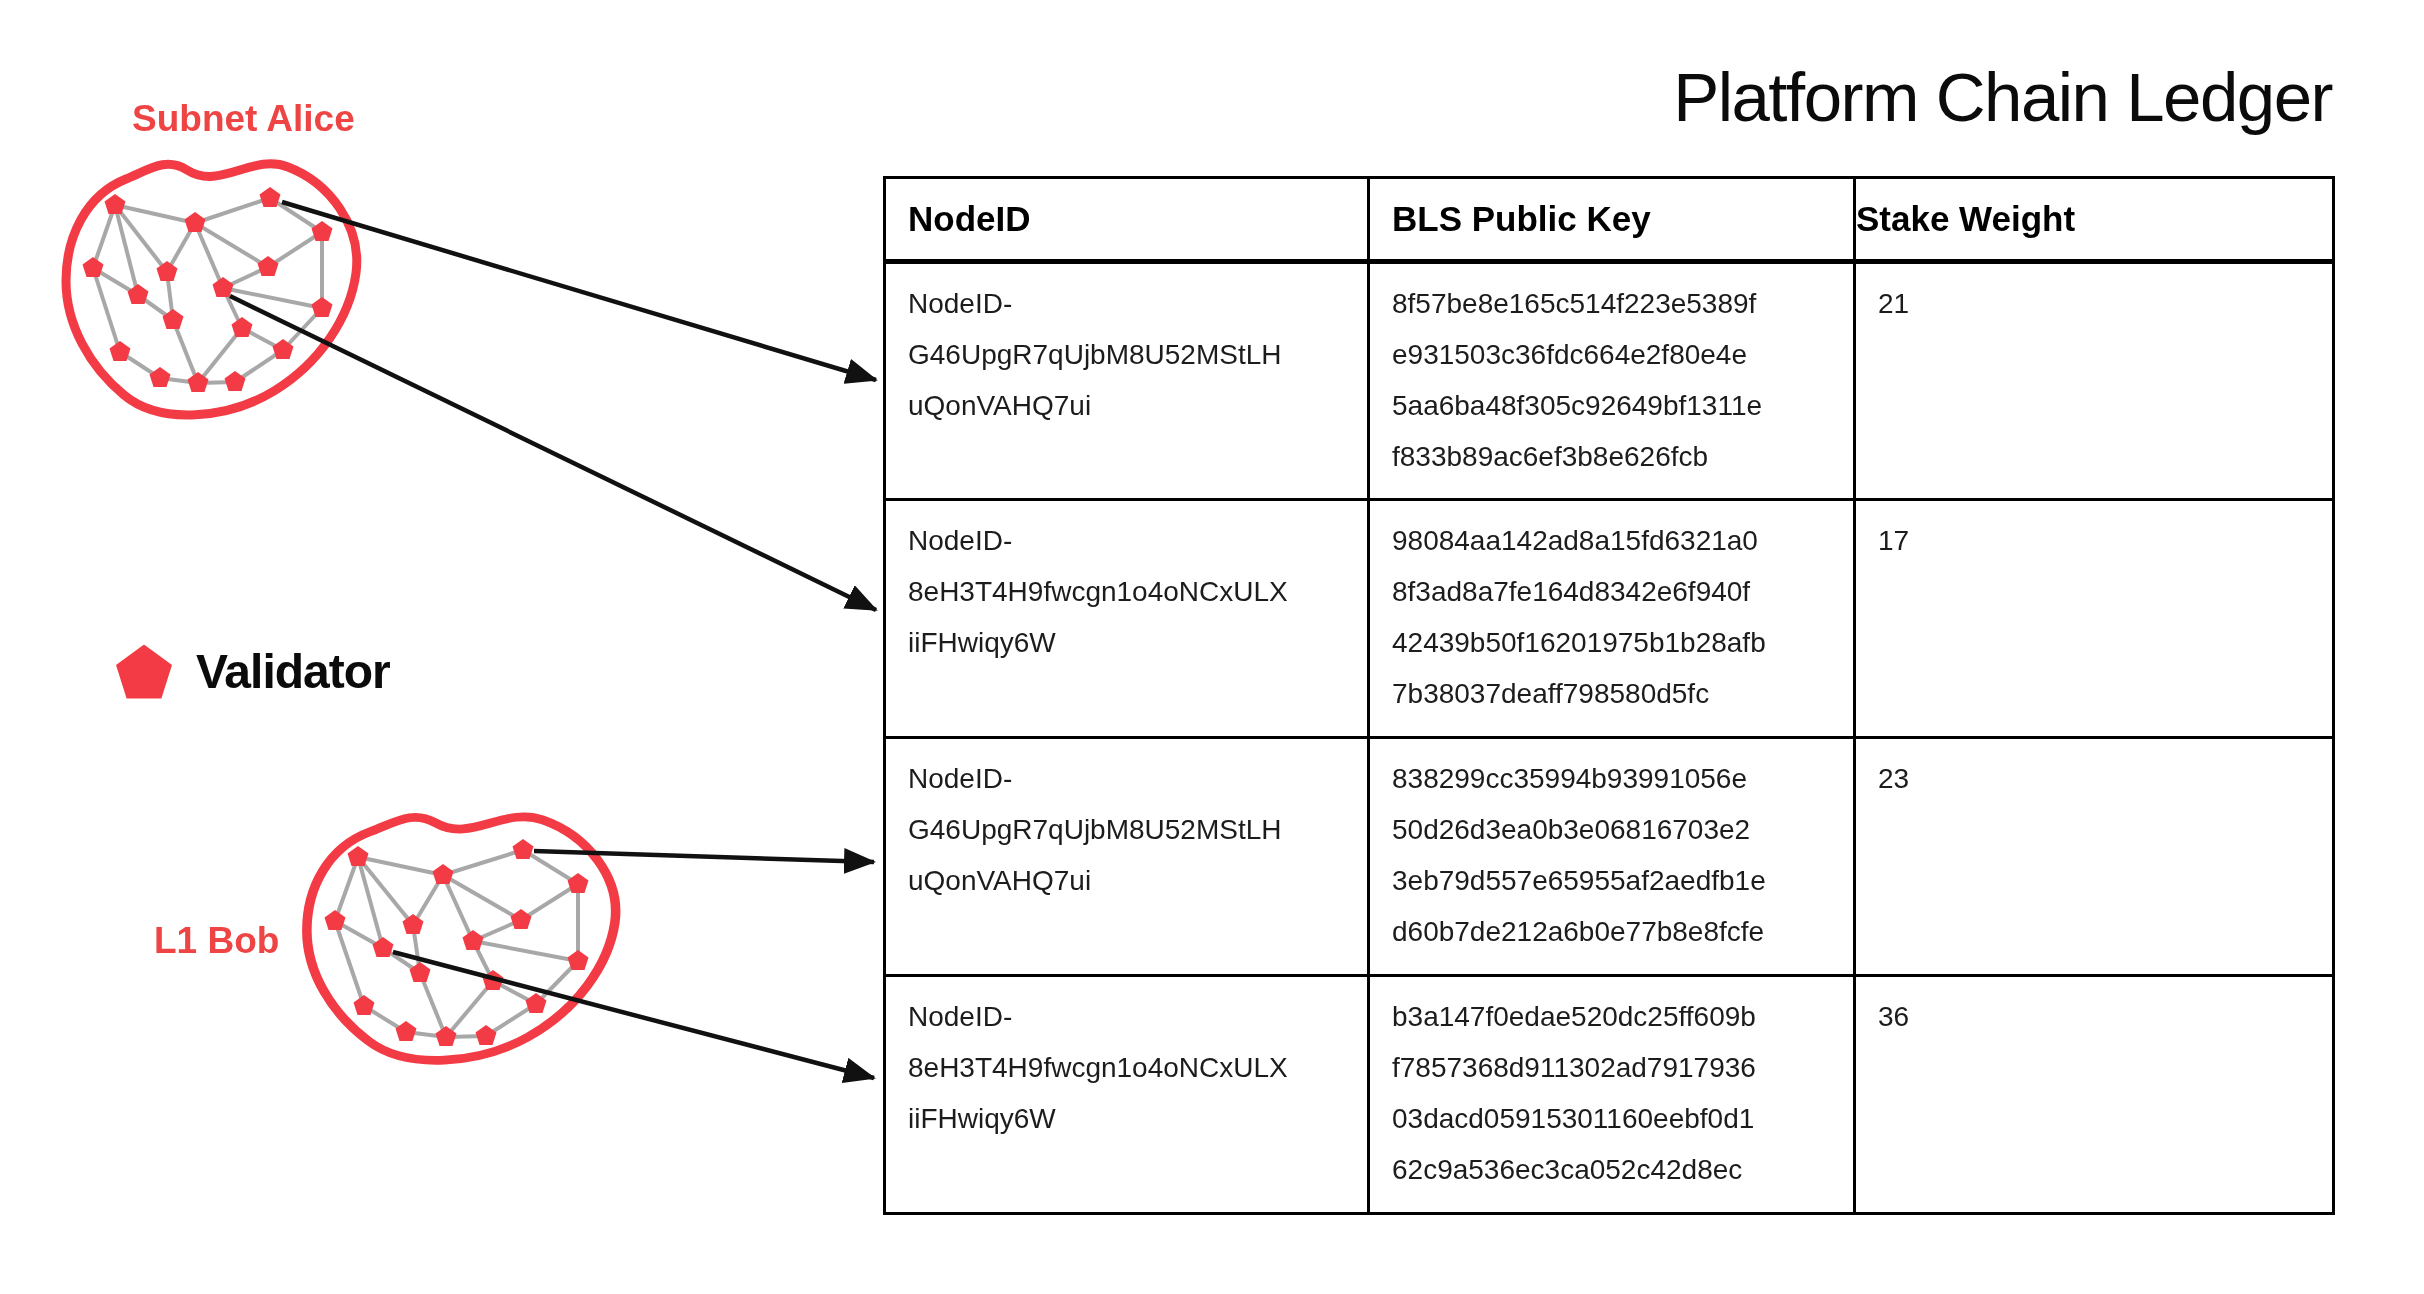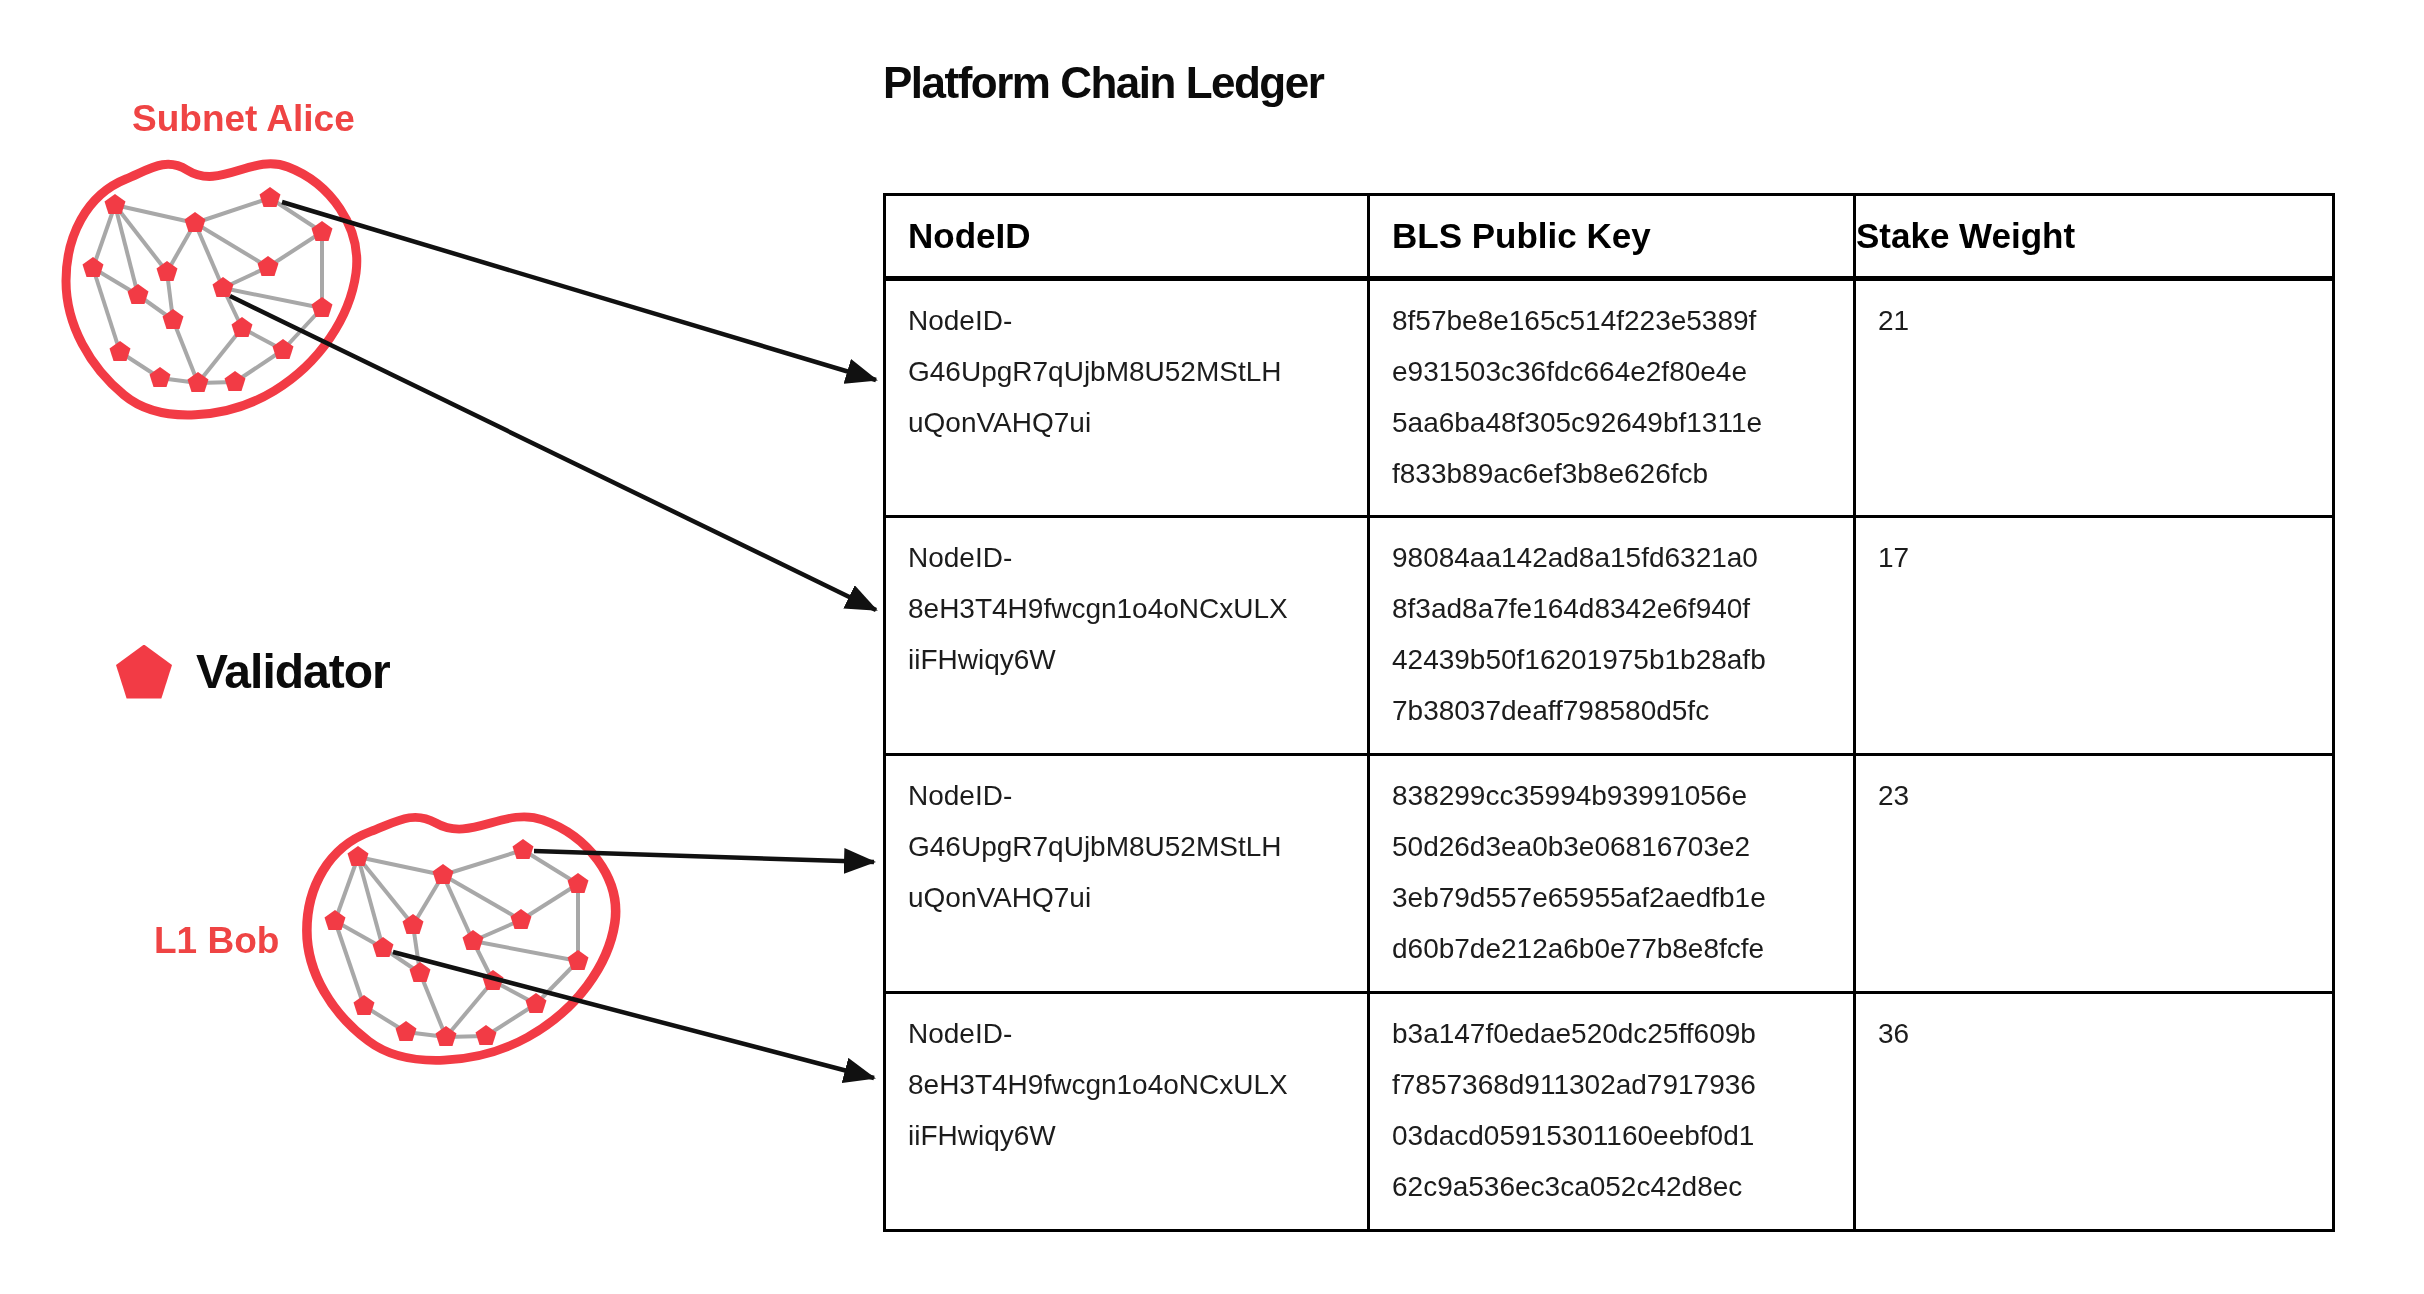--- a/index.html
+++ b/index.html
@@ -2,34 +2,34 @@
 <html><head>
 <meta charset="utf-8">
 <style>
   html,body{margin:0;padding:0;background:#ffffff;}
   .canvas{
     position:relative;width:2424px;height:1294px;background:#ffffff;overflow:hidden;
     font-family:"Liberation Sans","DejaVu Sans",sans-serif;color:#111;
   }
   .diagram-svg{position:absolute;left:0;top:0;width:2424px;height:1294px;}
   .page-title{
-    position:absolute;left:883px;top:58px;width:1449px;text-align:left;
-    font-size:44px;font-weight:bold;letter-spacing:-1.5px;color:#0b0b0b;
+    position:absolute;left:883px;top:58px;width:1449px;text-align:right;
+    font-size:69px;font-weight:normal;letter-spacing:-1.5px;color:#0b0b0b;
   }
   .net-label{position:absolute;font-weight:bold;font-size:37px;color:#ef4444;}
   .label-alice{left:132px;top:98px;}
   .label-bob{left:154px;top:920px;}
   .legend{position:absolute;left:116px;top:644px;display:flex;align-items:center;gap:24px;}
   .legend-pentagon{
     width:56px;height:54px;background:#F23B45;
     clip-path:polygon(50% 0%,100% 38%,81% 100%,19% 100%,0% 38%);
   }
   .legend-label{font-size:48px;font-weight:bold;letter-spacing:-1px;color:#0b0b0b;}
   table.ledger{
-    position:absolute;left:883px;top:193px;width:1449px;
+    position:absolute;left:883px;top:176px;width:1449px;
     border-collapse:collapse;table-layout:fixed;background:#fff;
   }
   table.ledger th, table.ledger td{
     border:3px solid #000;box-sizing:border-box;vertical-align:top;
   }
   table.ledger th{
     height:84px;font-size:35px;font-weight:bold;vertical-align:middle;
     padding:0 0 0 22px;text-align:left;border-bottom-width:5px;color:#000;
   }
   table.ledger th.center{text-align:left;padding-left:0;}

